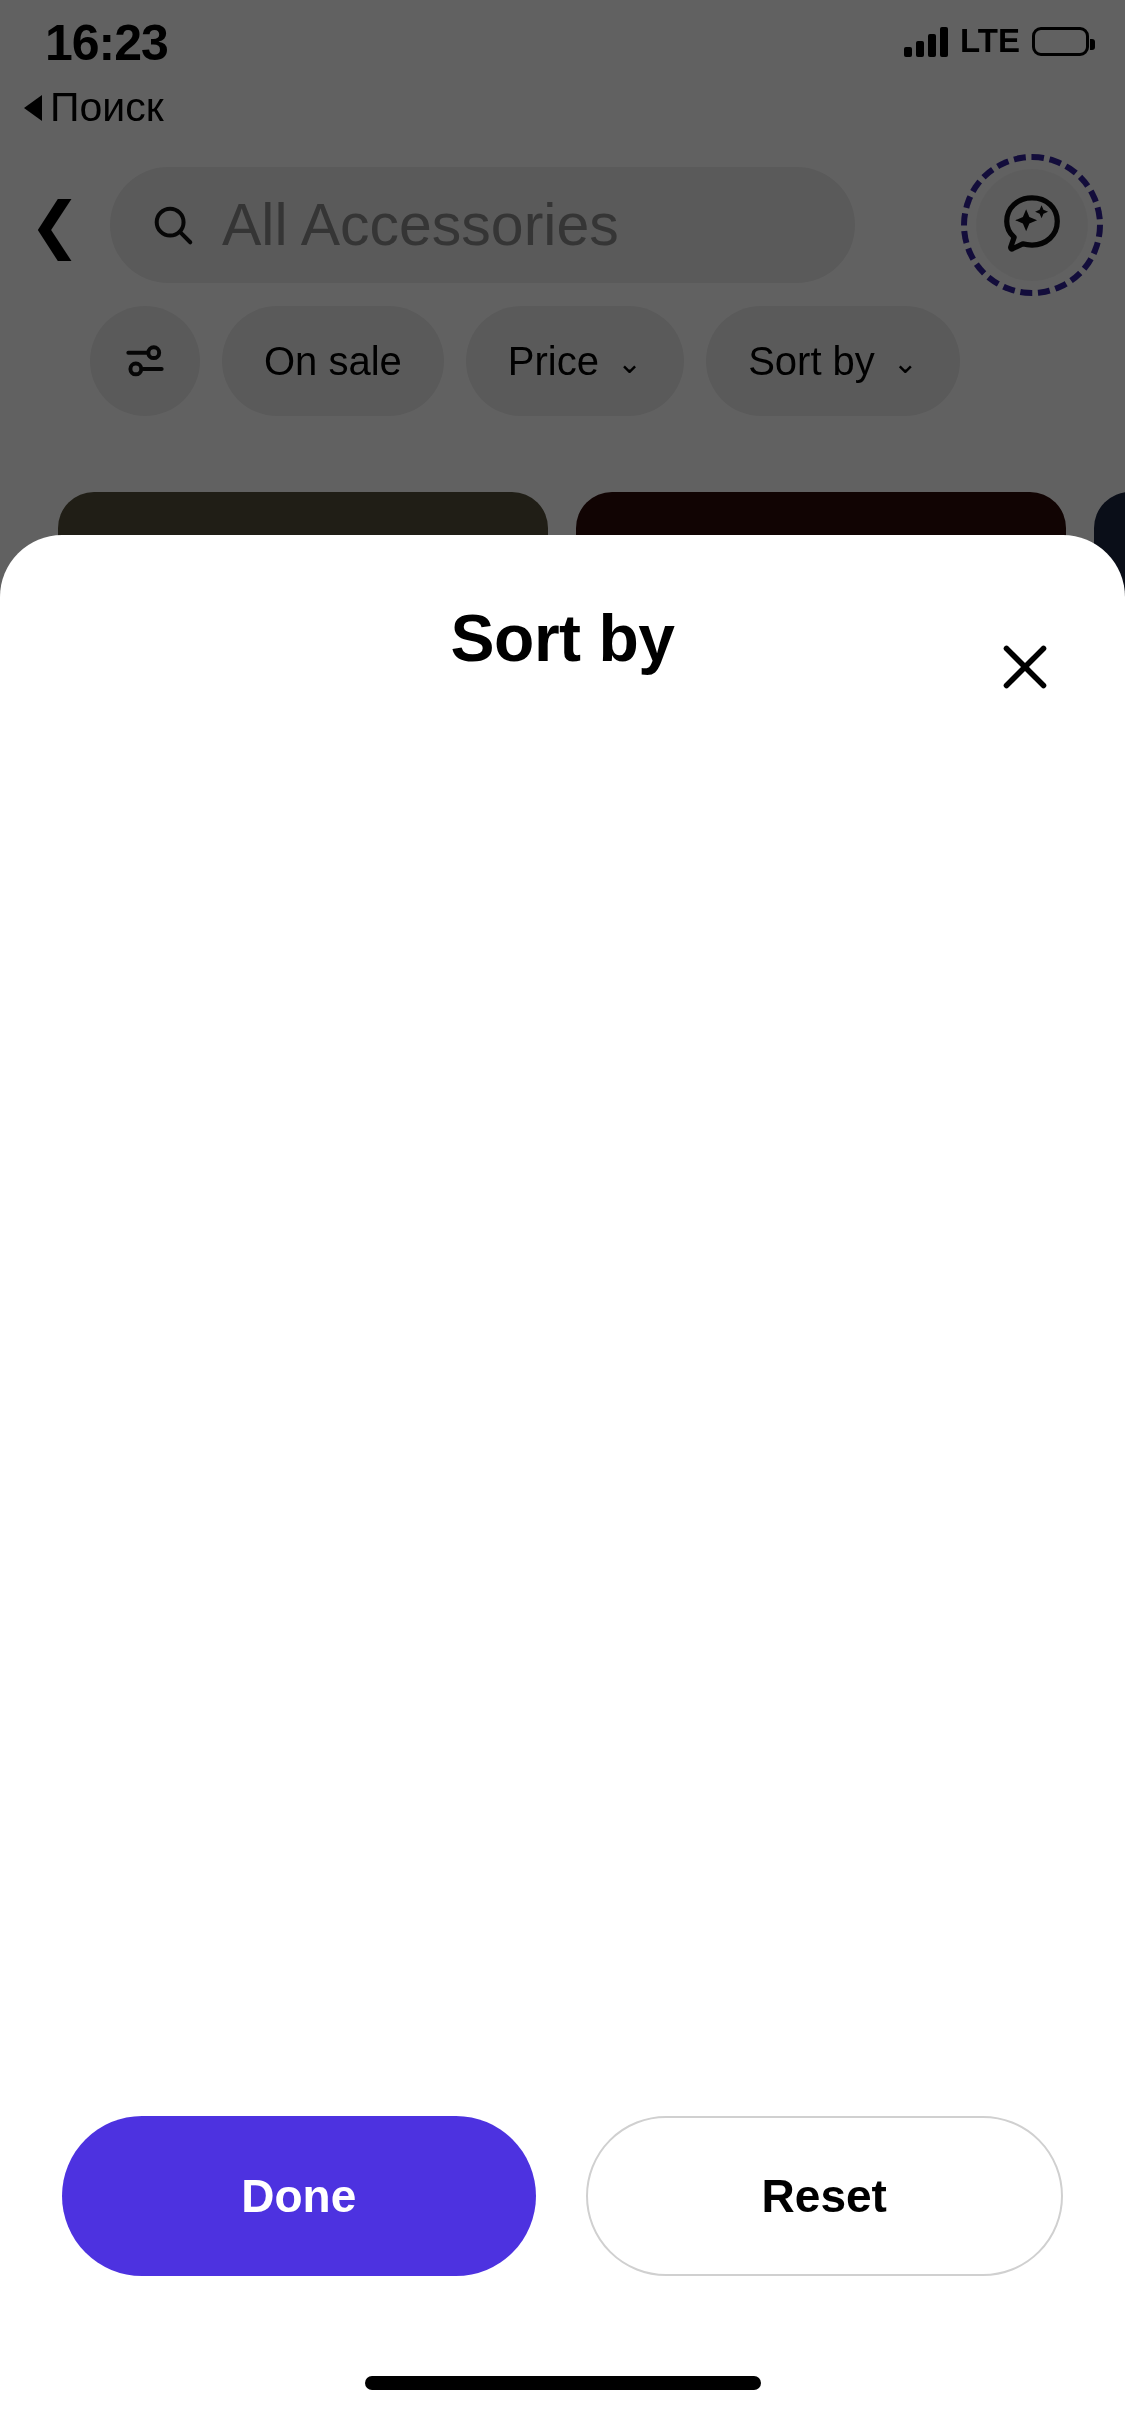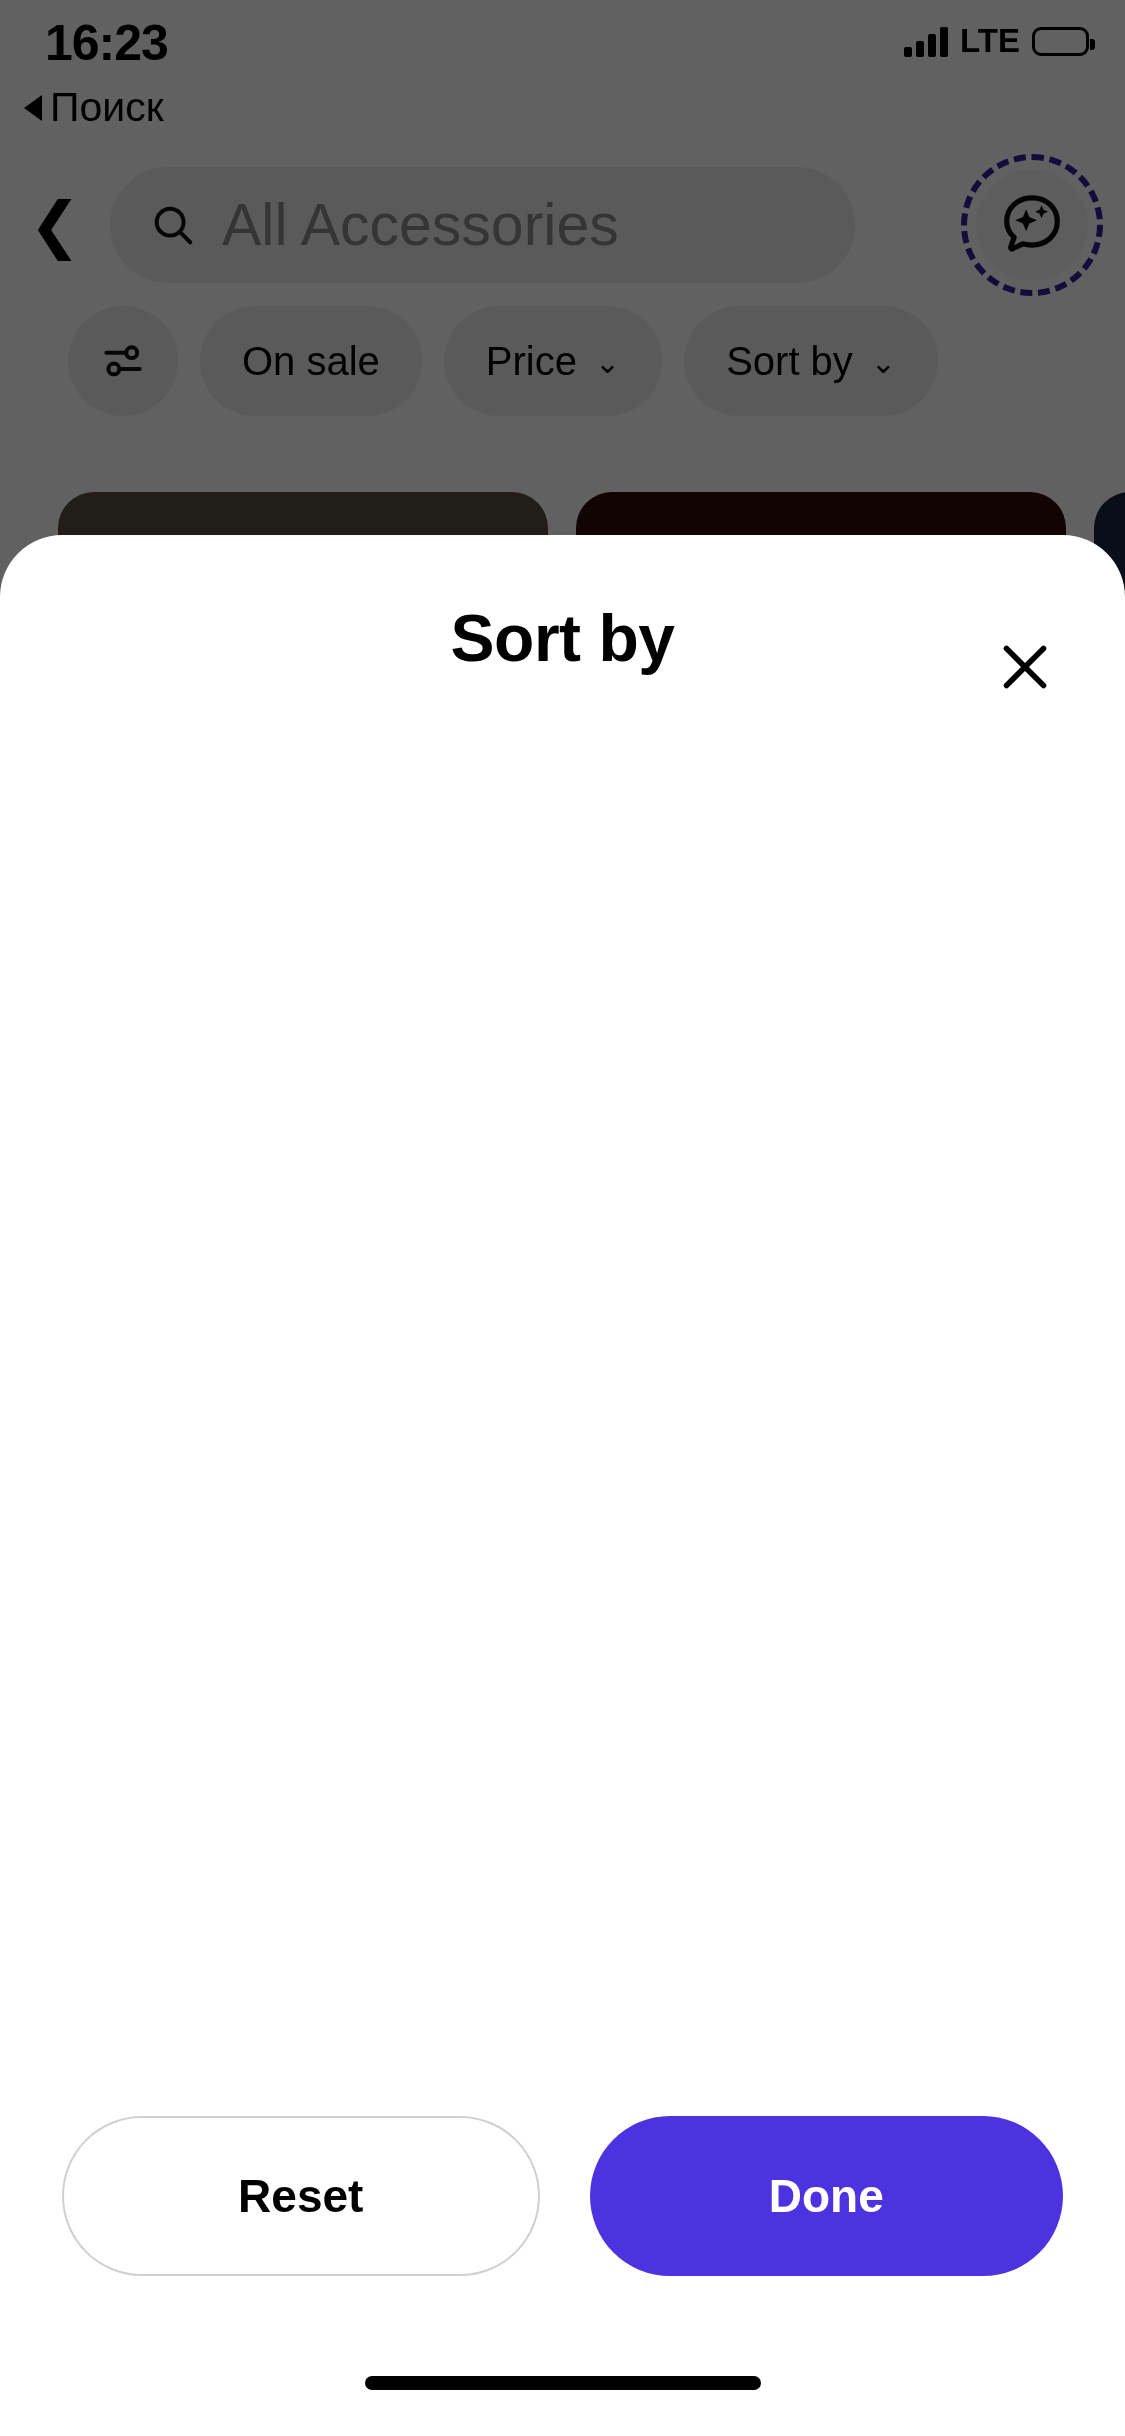--- a/index.html
+++ b/index.html
@@ -87,21 +87,21 @@
   }
   .ai-inner{
     width:112px;height:112px;border-radius:50%;
     background:rgba(0,0,0,0.04);
     display:flex;align-items:center;justify-content:center;
   }
 
   
   .chips {
     position:absolute; top:306px; left:0; width:1125px;
-    display:flex; align-items:center; gap:22px; padding-left:68px;
+    display:flex; align-items:center; gap:22px; padding-left:90px;
   }
   .chip {
     height:110px; border-radius:55px; background:#ECECEC;
     display:flex; align-items:center; justify-content:center;
     padding:0 42px; font-size:40px; color:#000; gap:18px;
     white-space:nowrap;
   }
   .chip.icon-only { width:110px; padding:0; }
   .chev { font-size:30px; line-height:1; margin-top:4px;}
 
@@ -255,20 +255,20 @@
       <div class="close-btn">
         <svg width="60" height="60" viewBox="0 0 24 24">
           <line x1="4.6" y1="4.6" x2="19.4" y2="19.4" stroke="#000" stroke-width="2.2" stroke-linecap="round"></line>
           <line x1="19.4" y1="4.6" x2="4.6" y2="19.4" stroke="#000" stroke-width="2.2" stroke-linecap="round"></line>
         </svg>
       </div>
     </div>
 
 
     <div class="footer">
+      <button class="btn done">Done</button>
       <button class="btn reset">Reset</button>
-      <button class="btn done">Done</button>
     </div>
 
     <div class="home-indicator"></div>
   </div>
 
 </div>
 
 </body></html>

